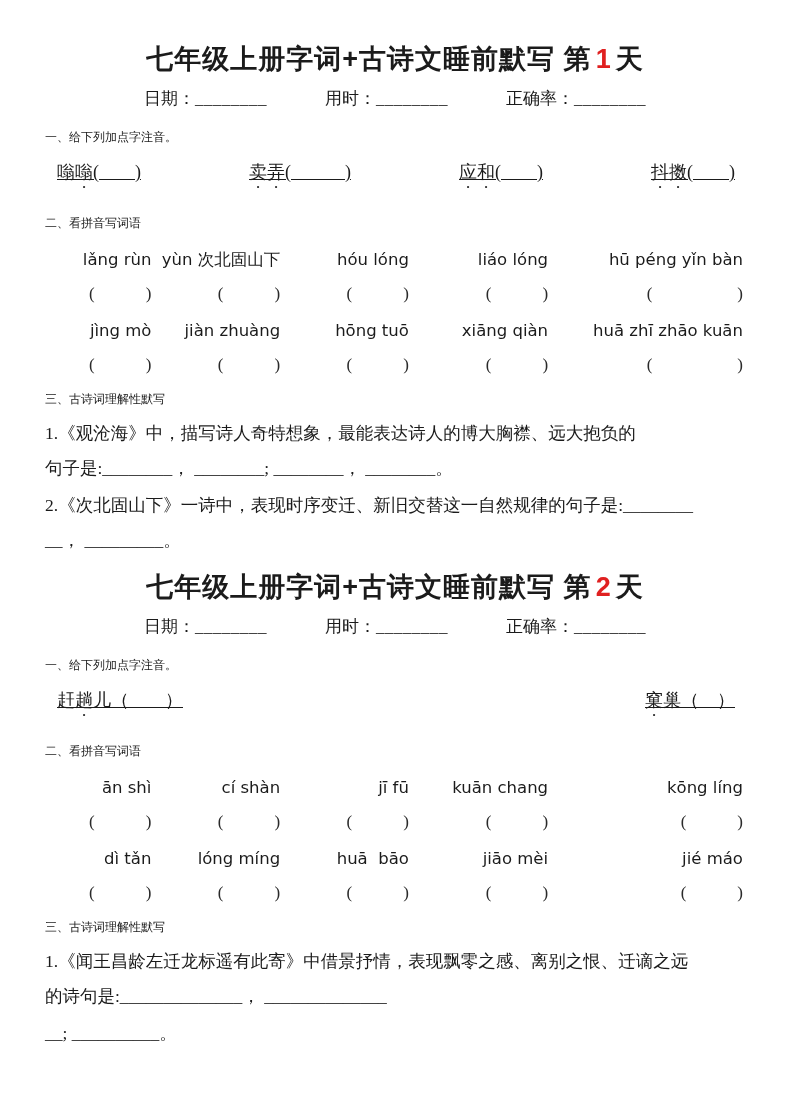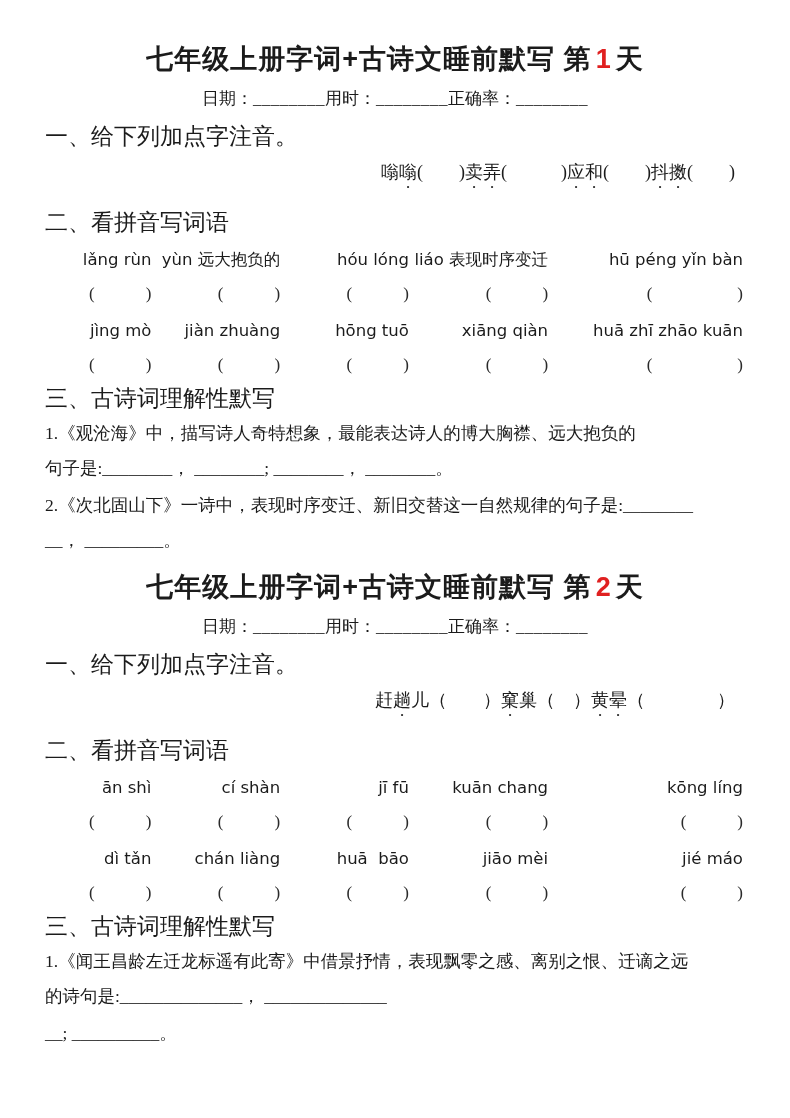--- a/index.html
+++ b/index.html
@@ -26,41 +26,43 @@
     line-height: 38px;
     margin-bottom: 8px;
     white-space: nowrap;
   }
   .title .num { color: #e02020; padding: 0 4px; }
 
   
   .meta {
     display: flex;
     justify-content: center;
+    gap: 58px;
     font-size: 17px;
     line-height: 26px;
     margin-bottom: 10px;
     white-space: pre;
   }
   .meta .blank { letter-spacing: 0.5px; }
 
   
   .sec-h {
-    font-size: 23px;
+    font-size: 12px;
     line-height: 30px;
     margin-top: 4px;
   }
 
   
   .annotate-row {
     display: flex;
-    justify-content: flex-end;
+    justify-content: space-between;
     font-size: 18px;
     line-height: 28px;
     padding: 6px 10px 12px 12px;
+    text-decoration: underline;
   }
   .annotate-item { white-space: pre; }
   .dotted {
     text-emphasis: filled dot #2a2a2a;
     -webkit-text-emphasis: filled dot #2a2a2a;
     text-emphasis-position: under right;
     -webkit-text-emphasis-position: under right;
   }
 
   
@@ -116,29 +118,29 @@
       <span class="annotate-item"><span></span><span class="dotted">抖擞</span><span></span><span>(　　)</span></span>
     </div>
 
     <div class="sec-h">二、看拼音写词语</div>
     <div class="pinyin-row">
       <div class="cell">
           <div class="py">lǎng rùn</div>
           <div class="pr">(　　　)</div>
         </div>
       <div class="cell">
-          <div class="py">yùn 远大抱负的</div>
+          <div class="py">yùn 次北固山下</div>
           <div class="pr">(　　　)</div>
         </div>
       <div class="cell">
           <div class="py">hóu lóng</div>
           <div class="pr">(　　　)</div>
         </div>
       <div class="cell">
-          <div class="py">liáo 表现时序变迁</div>
+          <div class="py">liáo lóng</div>
           <div class="pr">(　　　)</div>
         </div>
       <div class="cell">
           <div class="py">hū péng yǐn bàn</div>
           <div class="pr">(　　　　　)</div>
         </div>
     </div>
     <div class="pinyin-row">
       <div class="cell">
           <div class="py">jìng mò</div>
@@ -179,21 +181,20 @@
     <div class="meta">
       <span><span>日期：</span><span class="blank">________</span></span>
       <span><span>用时：</span><span class="blank">________</span></span>
       <span><span>正确率：</span><span class="blank">________</span></span>
     </div>
 
     <div class="sec-h">一、给下列加点字注音。</div>
     <div class="annotate-row">
       <span class="annotate-item"><span>赶</span><span class="dotted">趟</span><span>儿</span><span>（　　）</span></span>
       <span class="annotate-item"><span></span><span class="dotted">窠</span><span>巢</span><span>（　）</span></span>
-      <span class="annotate-item"><span></span><span class="dotted">黄晕</span><span></span><span>（　　　　）</span></span>
     </div>
 
     <div class="sec-h">二、看拼音写词语</div>
     <div class="pinyin-row">
       <div class="cell">
           <div class="py">ān shì</div>
           <div class="pr">(　　　)</div>
         </div>
       <div class="cell">
           <div class="py">cí shàn</div>
@@ -211,21 +212,21 @@
           <div class="py">kōng líng</div>
           <div class="pr">(　　　)</div>
         </div>
     </div>
     <div class="pinyin-row">
       <div class="cell">
           <div class="py">dì tǎn</div>
           <div class="pr">(　　　)</div>
         </div>
       <div class="cell">
-          <div class="py">chán liàng</div>
+          <div class="py">lóng míng</div>
           <div class="pr">(　　　)</div>
         </div>
       <div class="cell">
           <div class="py">huā  bāo</div>
           <div class="pr">(　　　)</div>
         </div>
       <div class="cell">
           <div class="py">jiāo mèi</div>
           <div class="pr">(　　　)</div>
         </div>

